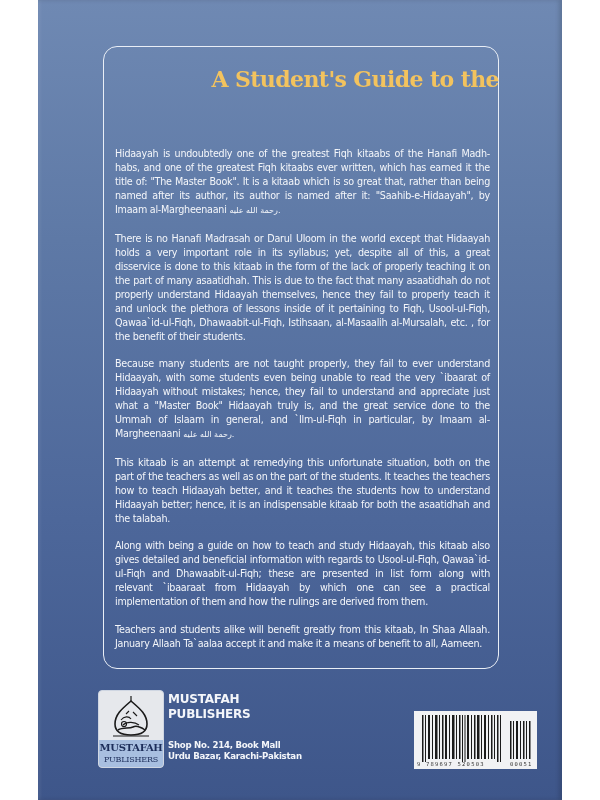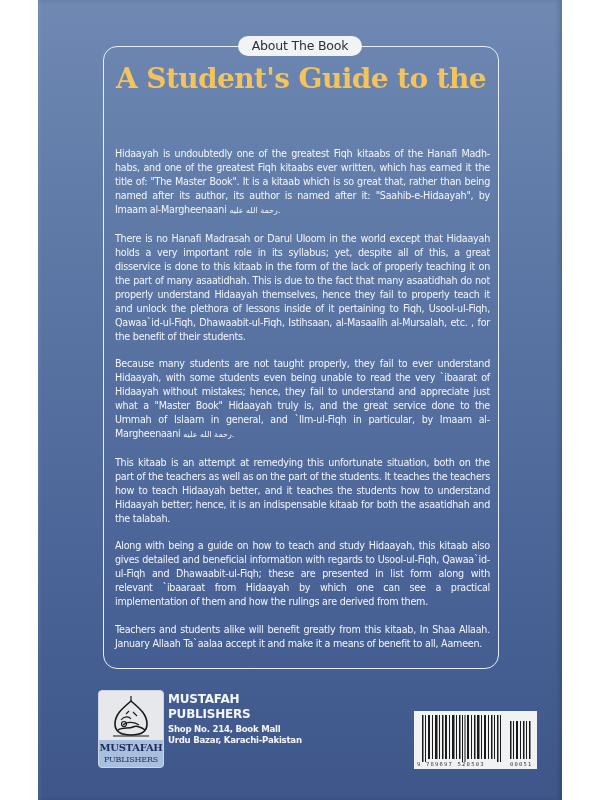--- a/index.html
+++ b/index.html
@@ -16,23 +16,23 @@
     position: absolute; left: 65px; top: 46px; width: 396px; height: 623px;
     border: 1.6px solid #e9eef6; border-radius: 14px; box-sizing: border-box;
   }
   .pill {
     position: absolute; left: 200px; top: 36px; width: 124px; height: 20px;
     background: #f2f3f5; border-radius: 10px; color: #2b2f38;
     font-family: "DejaVu Sans", sans-serif; font-size: 12.5px; line-height: 20px; text-align: center;
     letter-spacing: -0.2px;
   }
   .title {
-    position: absolute; left: 65px; top: 66px; width: 396px; text-align: center;
+    position: absolute; left: 65px; top: 66px; width: 396px; text-align: right;
     color: #f3c35e; font-family: "DejaVu Serif", serif; font-weight: bold;
-    font-size: 28px; line-height: 26px; letter-spacing: -0.6px;
+    font-size: 22px; line-height: 26px; letter-spacing: -0.6px;
   }
   .body-text {
     position: absolute; left: 77px; top: 147px; width: 375px;
     color: #f4f6fa; font-family: "DejaVu Sans", sans-serif;
     font-size: 9.6px; line-height: 14px; text-align: justify; letter-spacing: -0.25px;
   }
   .body-text p { margin: 0 0 13.5px 0; }
   .arabic { font-family: "DejaVu Sans", sans-serif; font-size: 8px; }
   .logo {
     position: absolute; left: 60px; top: 690px; width: 66px; height: 78px;
@@ -46,34 +46,33 @@
     font-family: "DejaVu Serif", serif; line-height: 12px; padding-top: 2px; box-sizing: border-box;
   }
   .logo-label .l1 { font-size: 10px; font-weight: bold; letter-spacing: -0.3px; display: block; }
   .logo-label .l2 { font-size: 8px; display: block; letter-spacing: -0.2px; }
   .publisher {
     position: absolute; left: 130px; top: 692px; color: #f4f6fa;
     font-family: "DejaVu Sans", sans-serif; font-weight: bold;
   }
   .pub-name { font-size: 12px; line-height: 15px; letter-spacing: -0.2px; display: block; }
   .pub-line { font-size: 8.6px; line-height: 11px; letter-spacing: -0.25px; display: block; }
-  .pub-lines { margin-top: 2px; }
+  .pub-lines { margin-top: 18px; }
   .barcode {
     position: absolute; left: 376px; top: 711px; width: 123px; height: 58px;
     background: #f1f2f4;
   }
   .barcode svg { position: absolute; left: 0; top: 0; }
   .bc-num { position: absolute; bottom: 2px; font-family: "DejaVu Sans Mono", monospace; font-size: 5.5px; color: #333; letter-spacing: 1.2px; }
 </style>
 </head>
 <body>
 
 <div class="cover">
   <div class="frame"></div>
-  <div class="pill">About The Book</div>
 
   <div class="title">
     <div>A Student's Guide to the</div>
   </div>
 
   <div class="body-text">
     <p><span>Hidaayah is undoubtedly one of the greatest Fiqh kitaabs of the Hanafi Madh-habs, and one of the greatest Fiqh kitaabs ever written, which has earned it the title of: "The Master Book". It is a kitaab which is so great that, rather than being named after its author, its author is named after it: "Saahib-e-Hidaayah", by Imaam al-Margheenaani</span> <span class="arabic">رحمة الله عليه.</span></p>
     <p><span>There is no Hanafi Madrasah or Darul Uloom in the world except that Hidaayah holds a very important role in its syllabus; yet, despite all of this, a great disservice is done to this kitaab in the form of the lack of properly teaching it on the part of many asaatidhah. This is due to the fact that many asaatidhah do not properly understand Hidaayah themselves, hence they fail to properly teach it and unlock the plethora of lessons inside of it pertaining to Fiqh, Usool-ul-Fiqh, Qawaa`id-ul-Fiqh, Dhawaabit-ul-Fiqh, Istihsaan, al-Masaalih al-Mursalah, etc. , for the benefit of their students.</span></p>
     <p><span>Because many students are not taught properly, they fail to ever understand Hidaayah, with some students even being unable to read the very `ibaarat of Hidaayah without mistakes; hence, they fail to understand and appreciate just what a "Master Book" Hidaayah truly is, and the great service done to the Ummah of Islaam in general, and `Ilm-ul-Fiqh in particular, by Imaam al-Margheenaani</span> <span class="arabic">رحمة الله عليه.</span></p>
     <p><span>This kitaab is an attempt at remedying this unfortunate situation, both on the part of the teachers as well as on the part of the students. It teaches the teachers how to teach Hidaayah better, and it teaches the students how to understand Hidaayah better; hence, it is an indispensable kitaab for both the asaatidhah and the talabah.</span></p>

